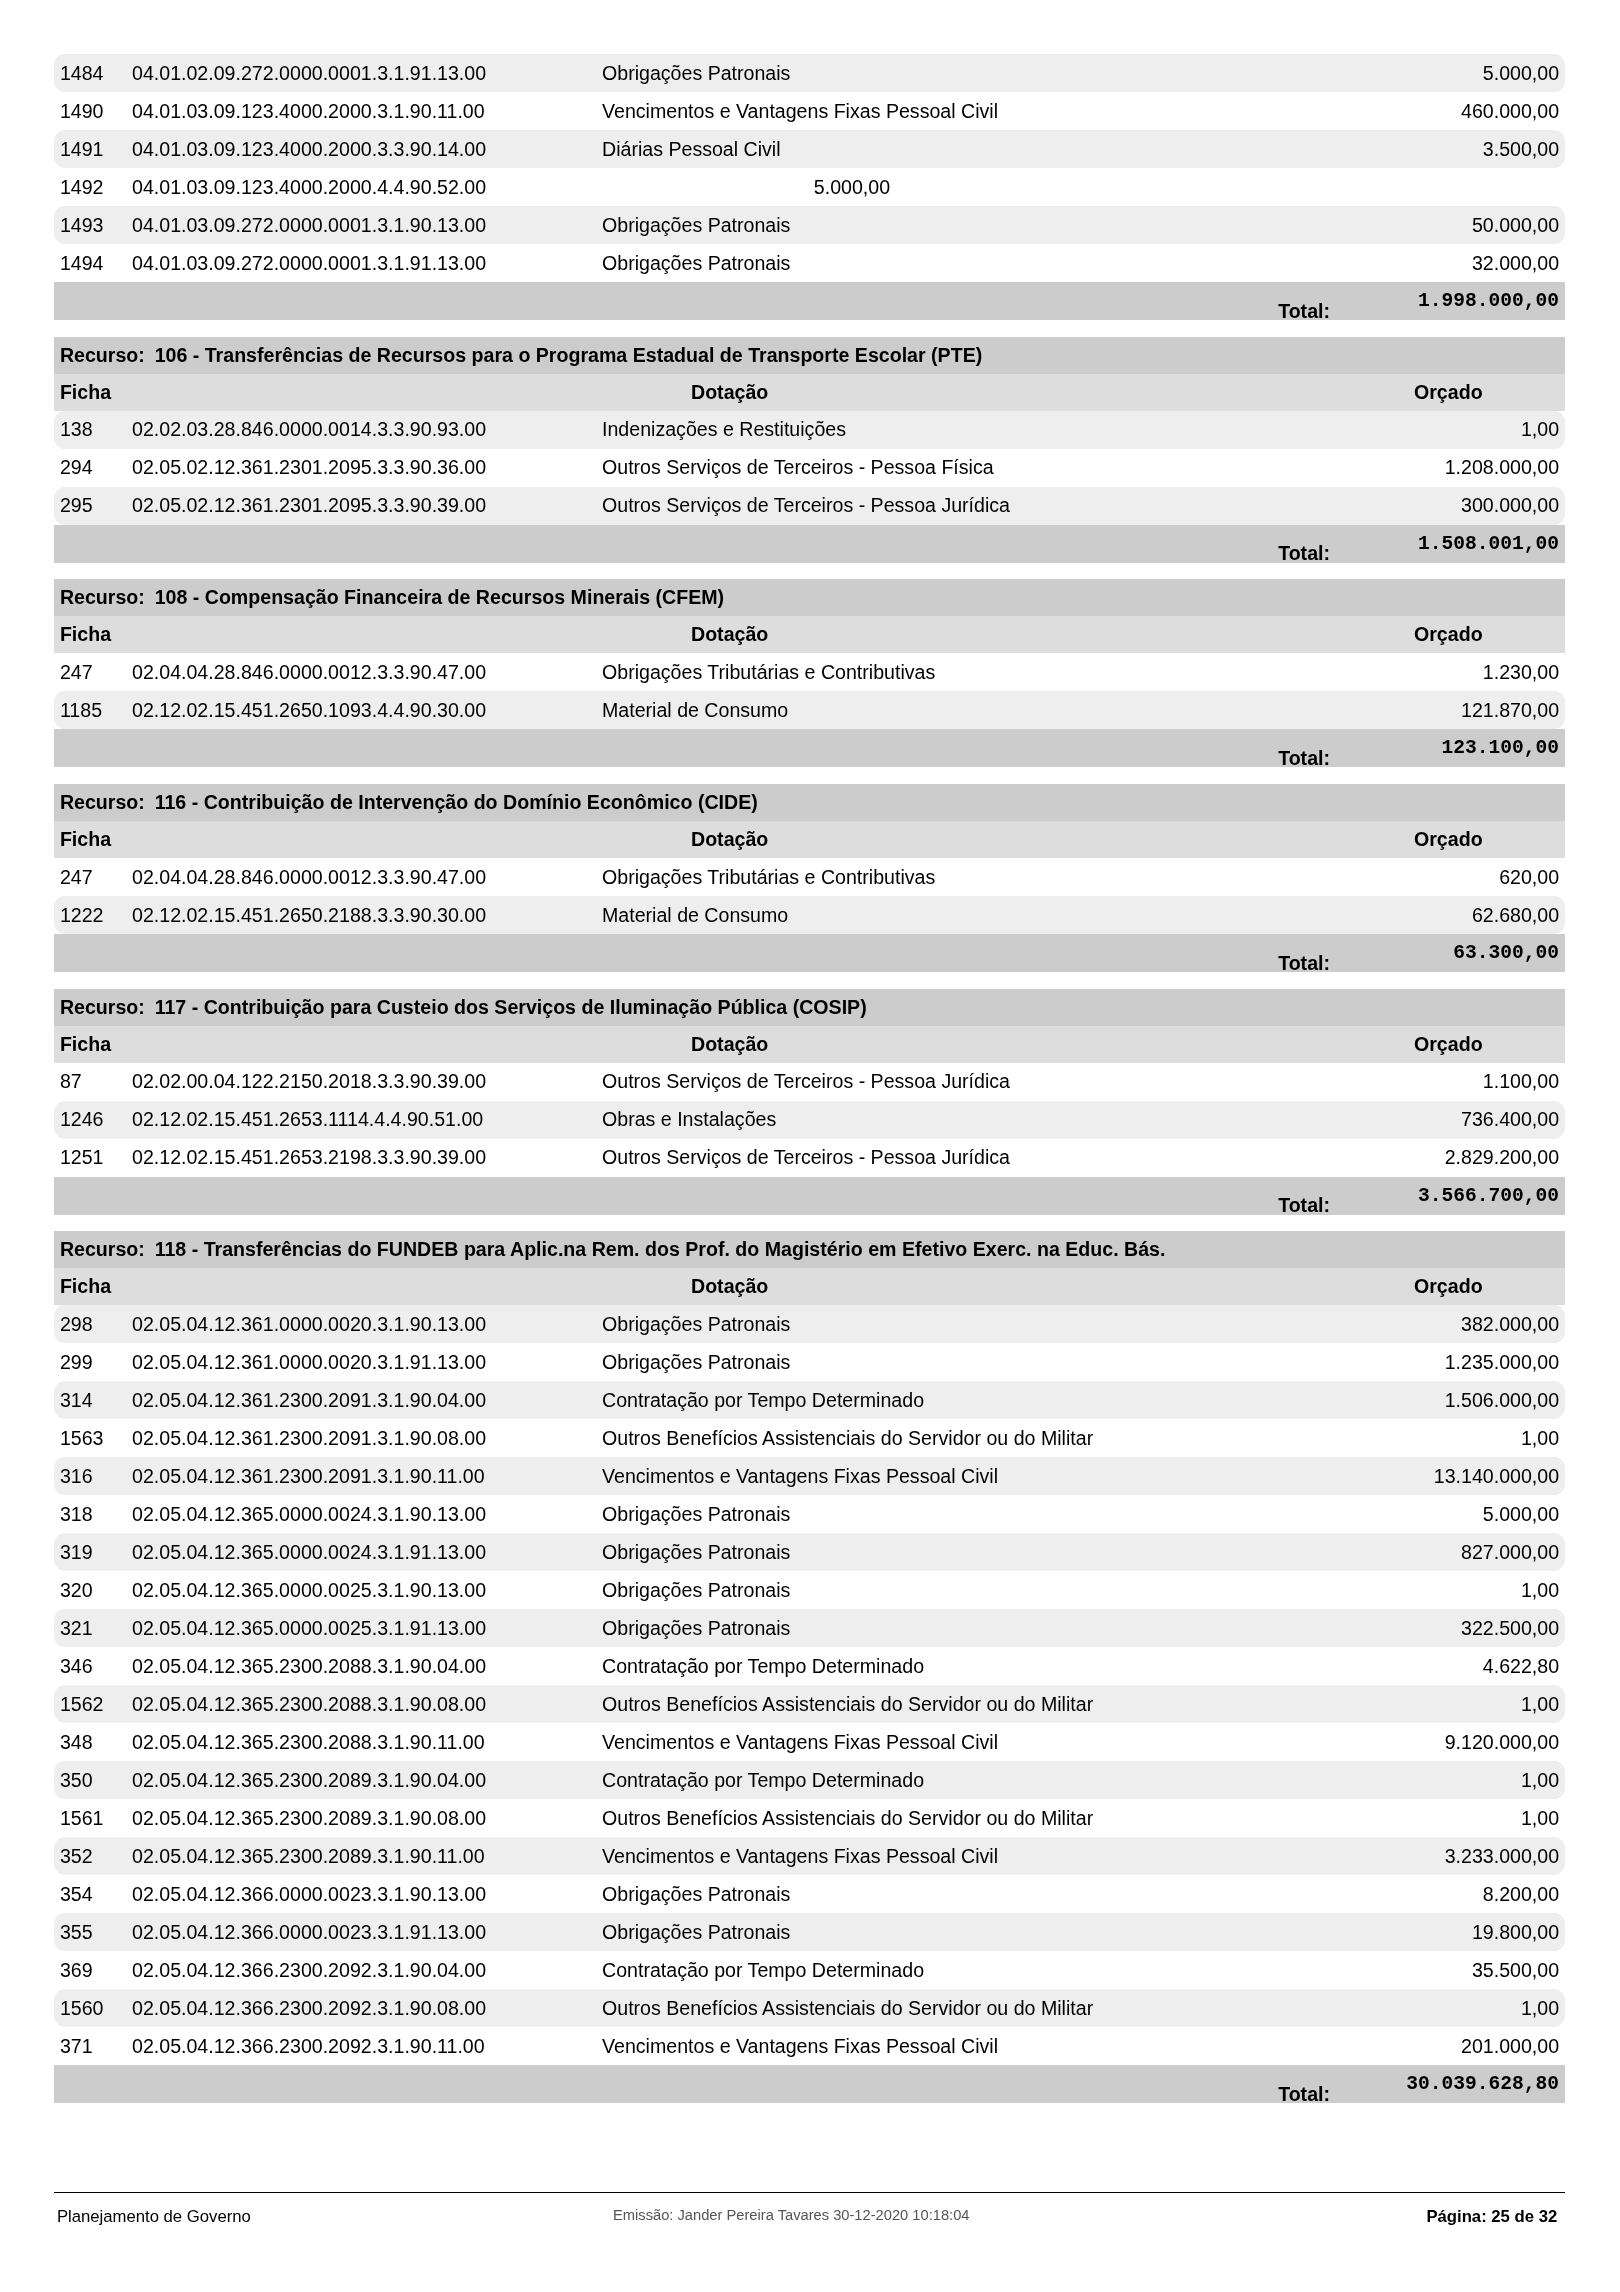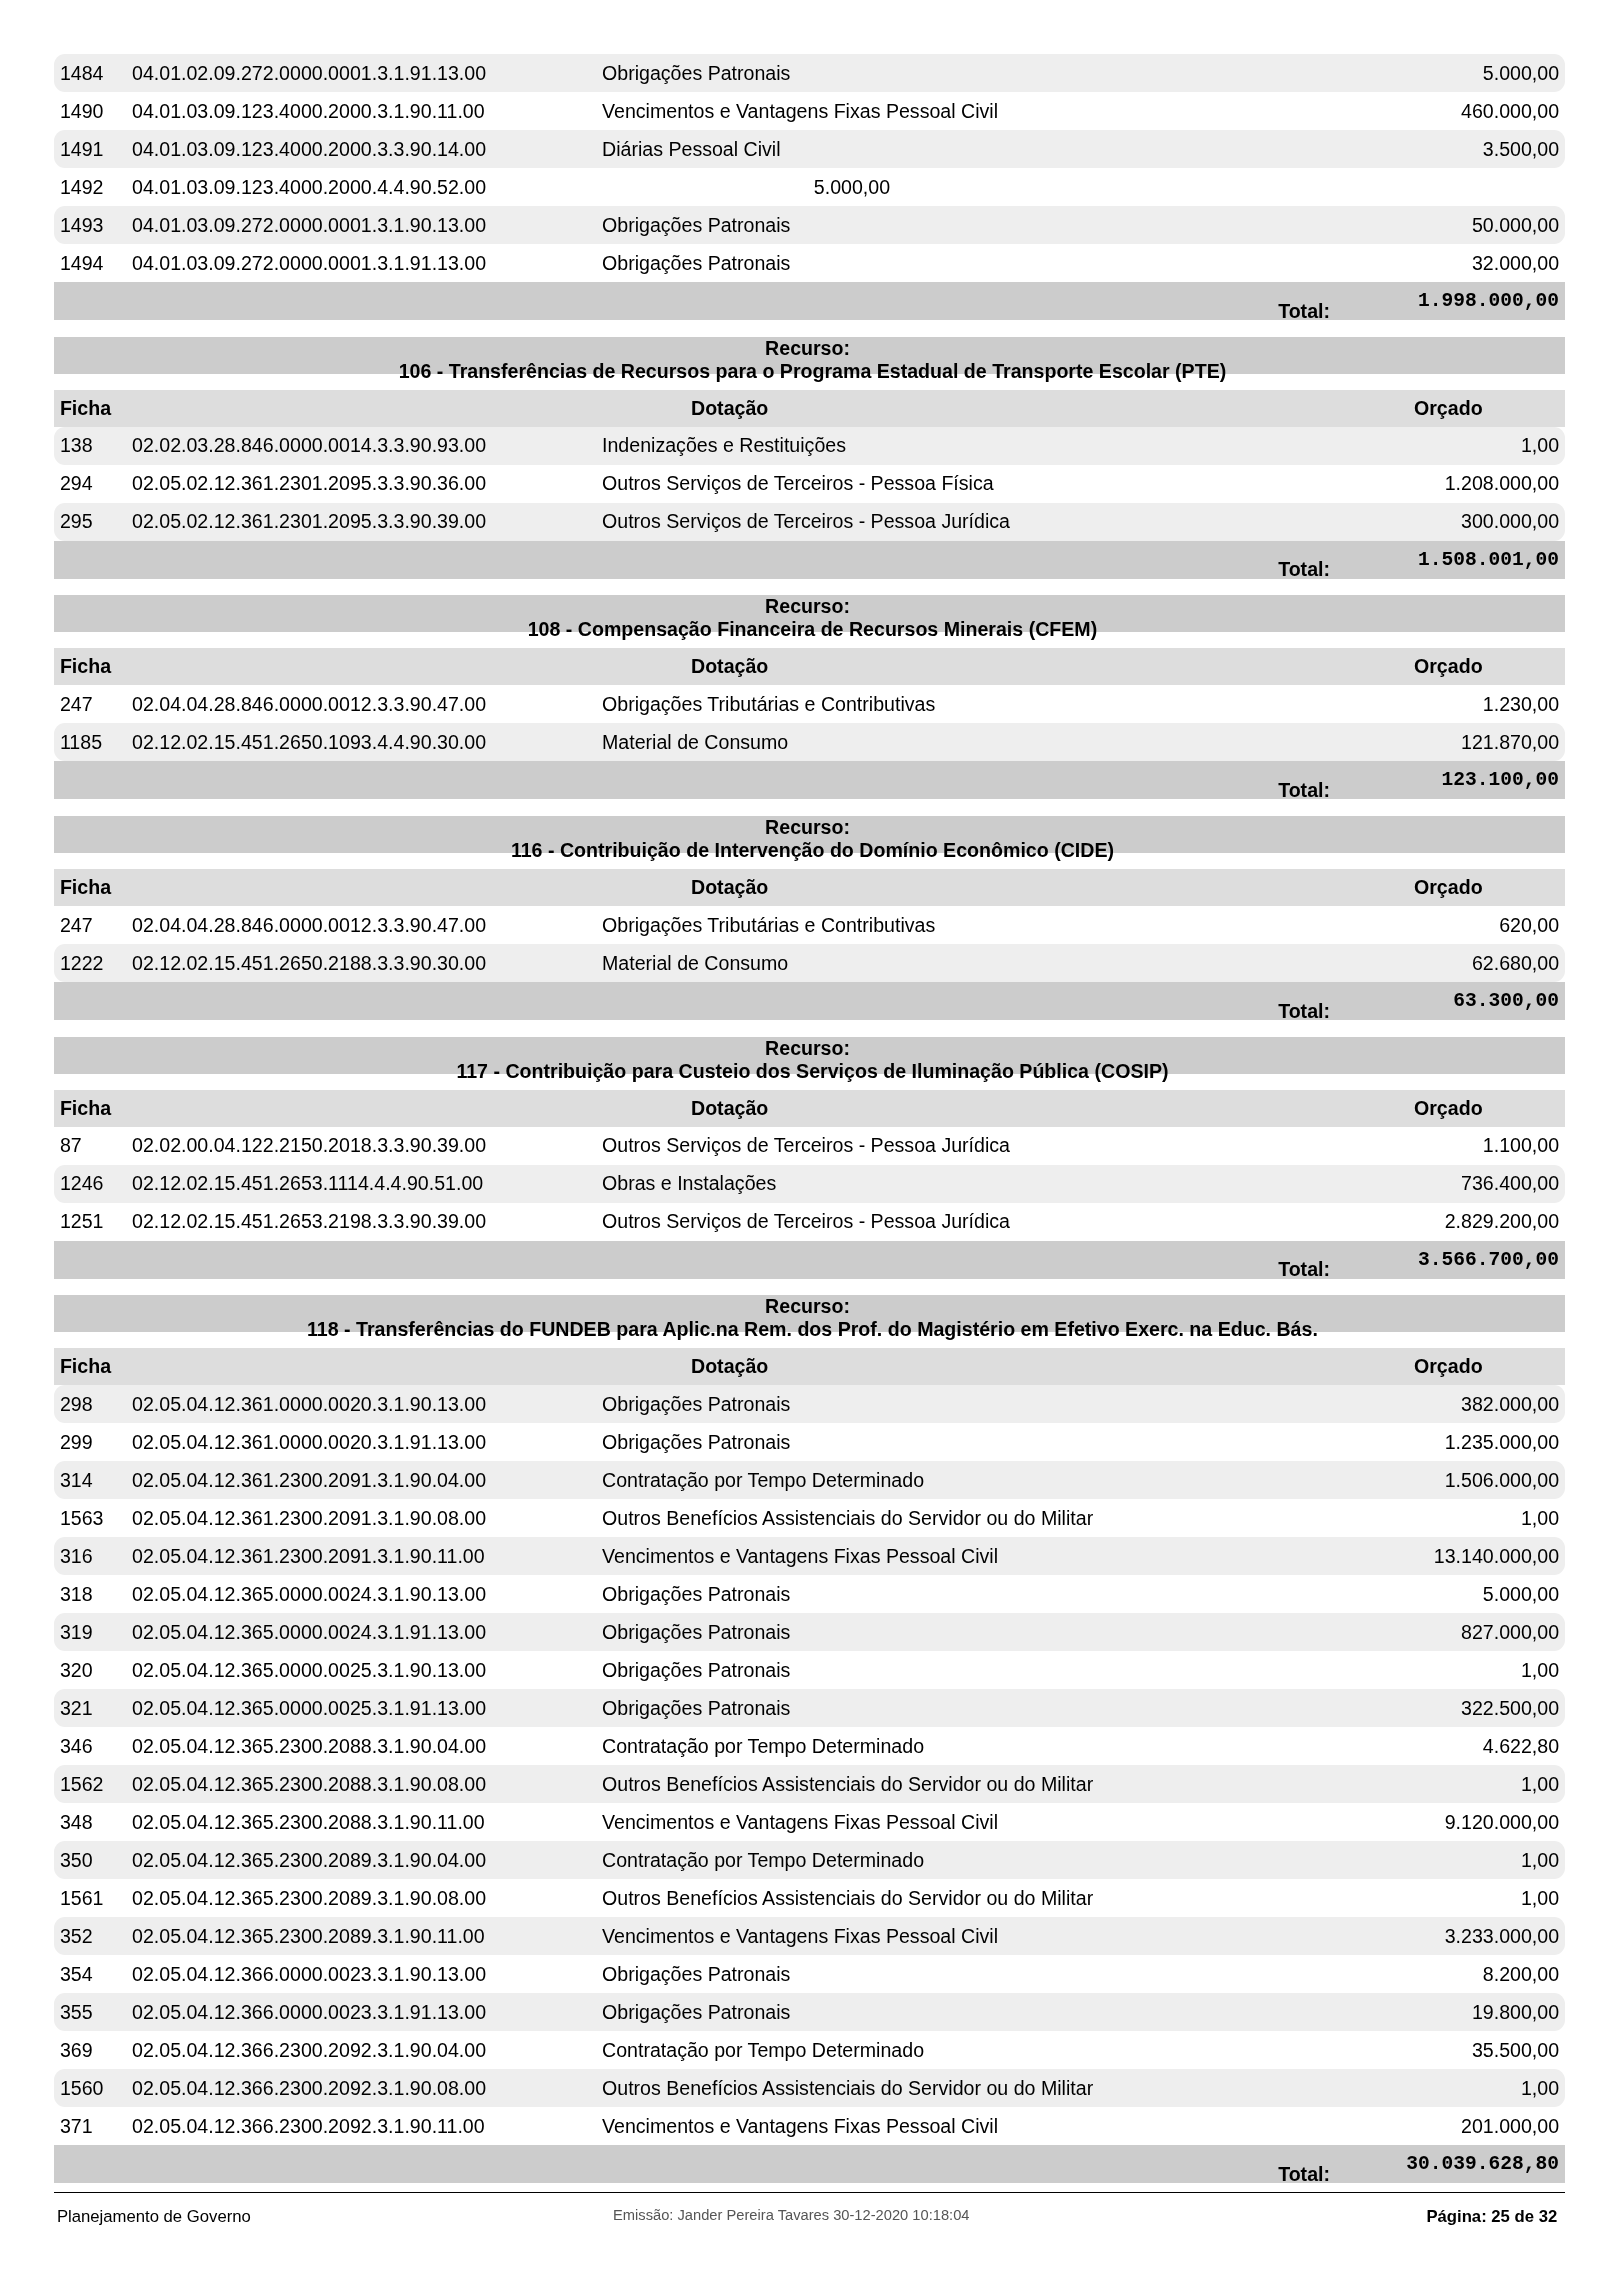--- a/index.html
+++ b/index.html
@@ -20,26 +20,26 @@
   .c-val { width: 294px; text-align: right; padding-right: 5.9px; box-sizing: border-box; }
   .total {
     height: 38px; background: #cccccc; display: flex; align-items: center;
     font-size: 19.6px; font-weight: bold; box-sizing: border-box;
   }
   .total .t-label { margin-left: auto; width: 118px; text-align: right; margin-top: 20px; }
   .total .t-val { width: 235px; text-align: right; padding-right: 5.9px; box-sizing: border-box; font-family: Liberation Mono, monospace; }
   .section { margin-top: 16.7px; }
   .sec-head {
     height: 37px; background: #cccccc; display: flex; align-items: center;
-    font-size: 19.6px; font-weight: bold; padding-left: 5.9px; box-sizing: border-box; flex-direction: column;
+    font-size: 19.6px; font-weight: bold; padding-left: 5.9px; box-sizing: border-box;
   }
   .sec-head .lbl { margin-right: 9.8px; }
   .col-head {
     height: 37px; background: #dddddd; display: flex; align-items: center;
-    font-size: 19.6px; font-weight: bold; position: relative; box-sizing: border-box; margin-top: 16px;
+    font-size: 19.6px; font-weight: bold; position: relative; box-sizing: border-box;
   }
   .col-head .h-ficha { position: absolute; left: 5.9px; }
   .col-head .h-dot { position: absolute; left: 637px; }
   .col-head .h-orc { position: absolute; left: 1360px; }
   .footer { position: absolute; left: 54px; width: 1511px; top: 2192px; border-top: 1.5px solid #000; }
   .footer-inner { position: relative; height: 49px; }
   .f-left { position: absolute; left: 2.9px; top: 13.7px; font-size: 16.7px; }
   .f-mid { position: absolute; left: 559px; top: 13.7px; font-size: 14.7px; color: #555; }
   .f-right { position: absolute; right: 7.8px; top: 13.7px; font-size: 16.7px; font-weight: bold; }
   .f-left, .f-right { font-weight: bold; }

